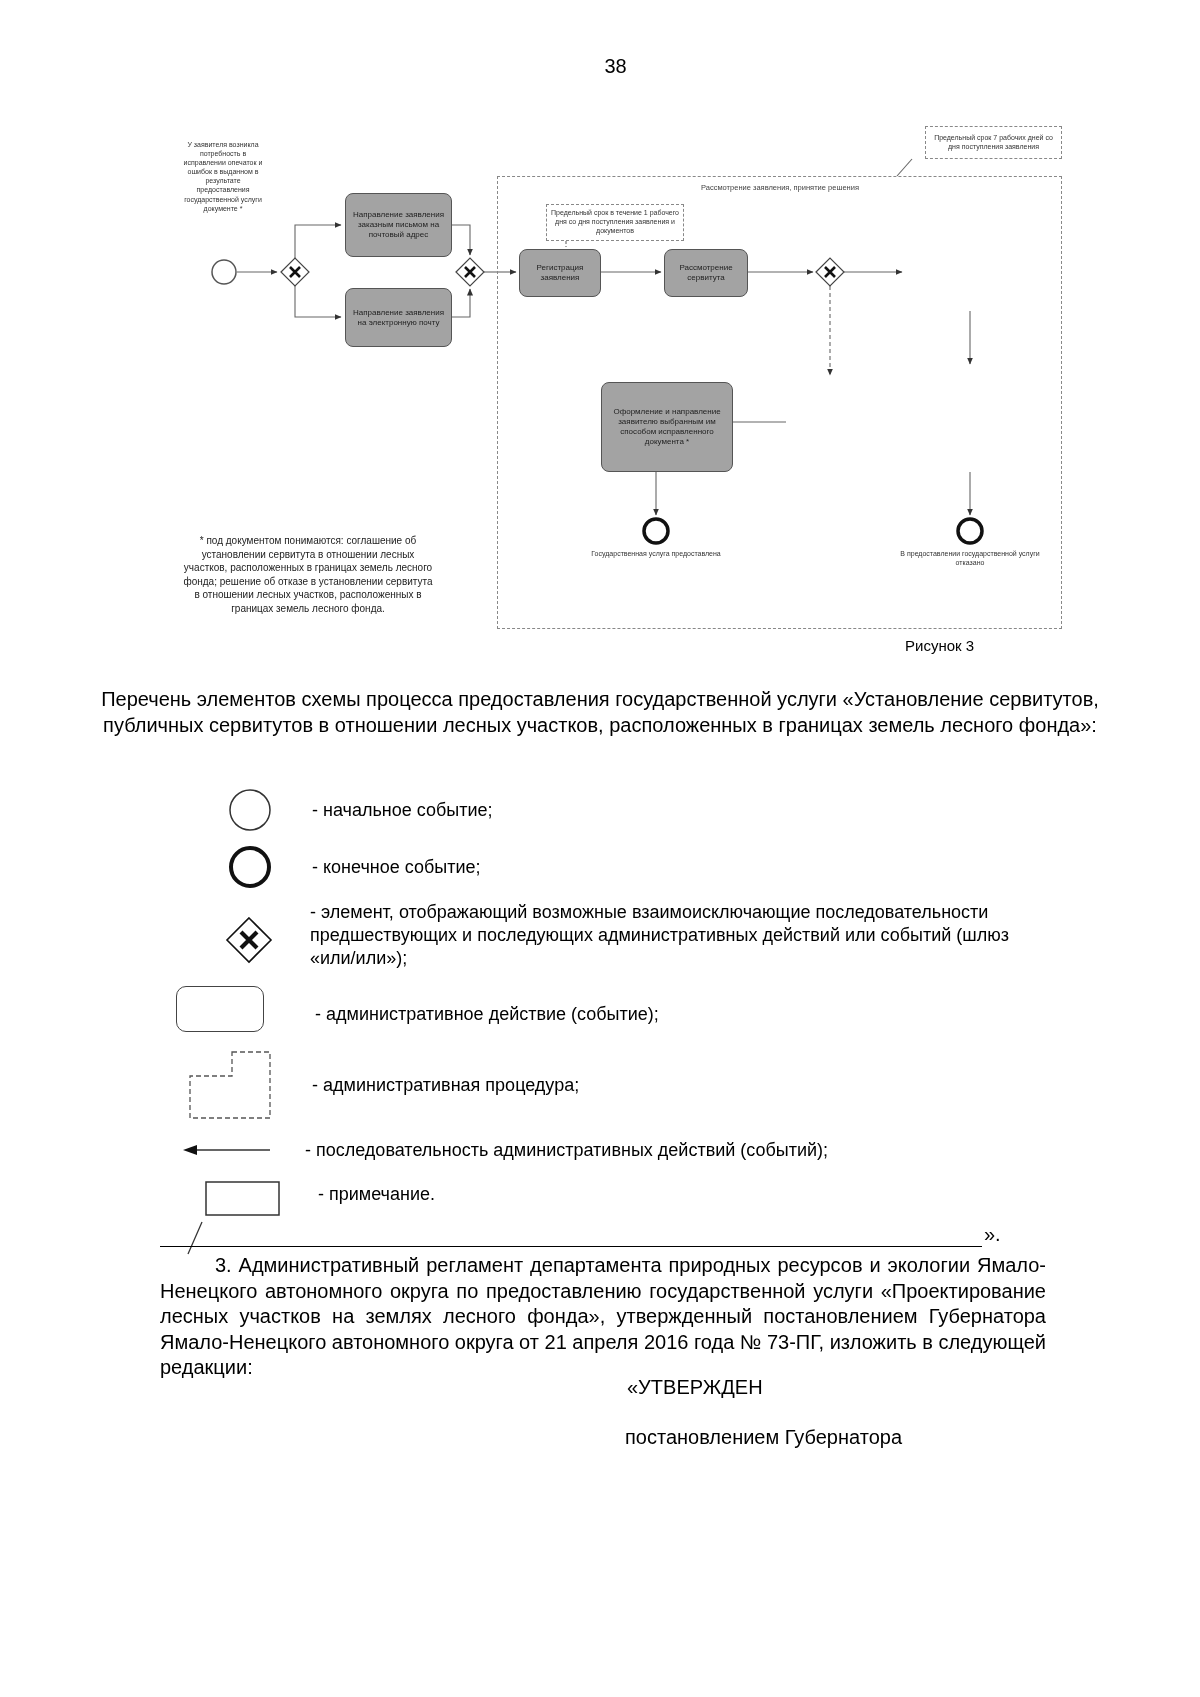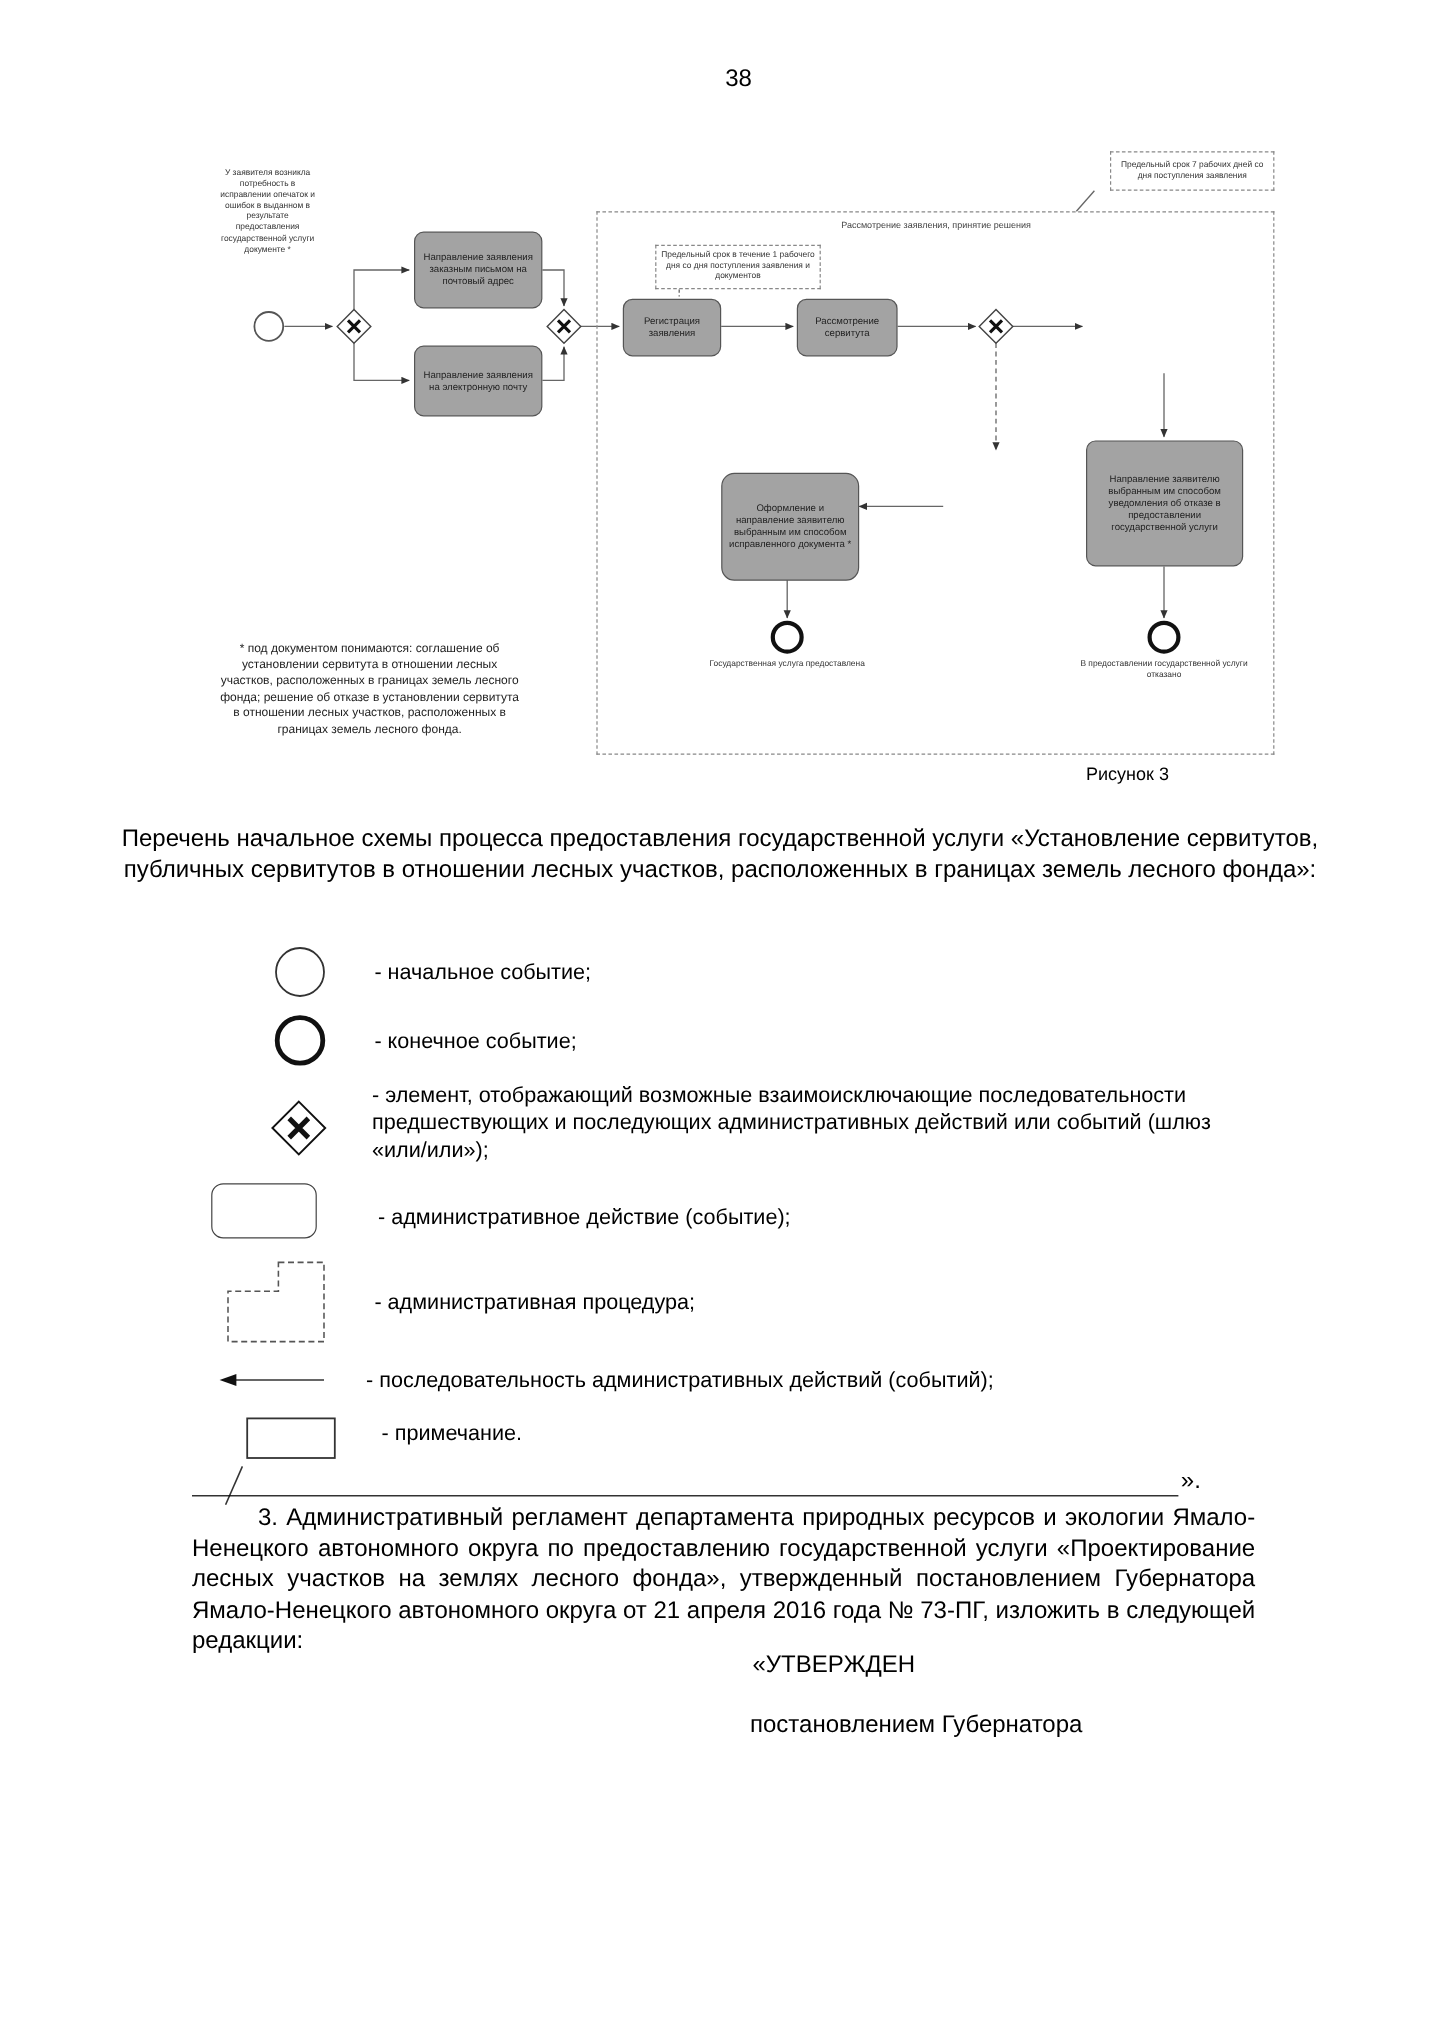--- a/index.html
+++ b/index.html
@@ -95,32 +95,31 @@
   <div class="contlabel" style="left:600px; top:68px; width:360px;">Рассмотрение заявления, принятие решения</div>
 
   <div class="dnote" style="left:925px; top:11px; width:137px; height:33px;">Предельный срок 7 рабочих дней со дня поступления заявления</div>
   <div class="dtext" style="left:183px; top:25px; width:80px;">У заявителя возникла потребность в исправлении опечаток и ошибок в выданном в результате предоставления государственной услуги документе *</div>
   <div class="dnote" style="left:546px; top:89px; width:138px; height:37px;">Предельный срок в течение 1 рабочего дня со дня поступления заявления и документов</div>
 
   <div class="dbox" style="left:345px; top:78px; width:107px; height:64px;">Направление заявления заказным письмом на почтовый адрес</div>
   <div class="dbox" style="left:345px; top:173px; width:107px; height:59px;">Направление заявления на электронную почту</div>
   <div class="dbox" style="left:519px; top:134px; width:82px; height:48px;">Регистрация заявления</div>
   <div class="dbox" style="left:664px; top:134px; width:84px; height:48px;">Рассмотрение сервитута</div>
-  <div class="dbox" style="left:905px; top:252px; width:131px; height:105px;">Направление заявителю выбранным им способом уведомления об отказе в предоставлении государственной услуги</div>
-  <div class="dbox" style="left:601px; top:279px; width:115px; height:90px;border-radius:11px;">Оформление и направление заявителю выбранным им способом исправленного документа *</div>
+  <div class="dbox" style="left:601px; top:267px; width:132px; height:90px;">Оформление и направление заявителю выбранным им способом исправленного документа *</div>
 
   <div class="endlabel" style="left:591px; top:434px; width:130px;">Государственная услуга предоставлена</div>
   <div class="endlabel" style="left:900px; top:434px; width:140px;">В предоставлении государственной услуги отказано</div>
 
   <div class="footnote" style="left:183px; top:419px; width:250px;">* под документом понимаются: соглашение об установлении сервитута в отношении лесных участков, расположенных в границах земель лесного фонда; решение об отказе в установлении сервитута в отношении лесных участков, расположенных в границах земель лесного фонда.</div>
 </div>
 
 <div class="caption" style="left:905px; top:637px;">Рисунок 3</div>
 
-<div class="bodytext center" style="left:100px; top:686px; width:1000px; line-height:26px;">Перечень начальное схемы процесса предоставления государственной услуги «Установление сервитутов, публичных сервитутов в отношении лесных участков, расположенных в границах земель лесного фонда»:</div>
+<div class="bodytext center" style="left:100px; top:686px; width:1000px; line-height:26px;">Перечень элементов схемы процесса предоставления государственной услуги «Установление сервитутов, публичных сервитутов в отношении лесных участков, расположенных в границах земель лесного фонда»:</div>
 
 <svg class="legend-shape" style="left:228px; top:788px;" width="44" height="44">
   <circle cx="22" cy="22" r="20" fill="#fff" stroke="#333" stroke-width="1.5"></circle>
 </svg>
 <div class="legend-label" style="left:312px; top:799px;">- начальное событие;</div>
 
 <svg class="legend-shape" style="left:227px; top:844px;" width="46" height="46">
   <circle cx="23" cy="23" r="19" fill="#fff" stroke="#111" stroke-width="4"></circle>
 </svg>
 <div class="legend-label" style="left:312px; top:856px;">- конечное событие;</div>

